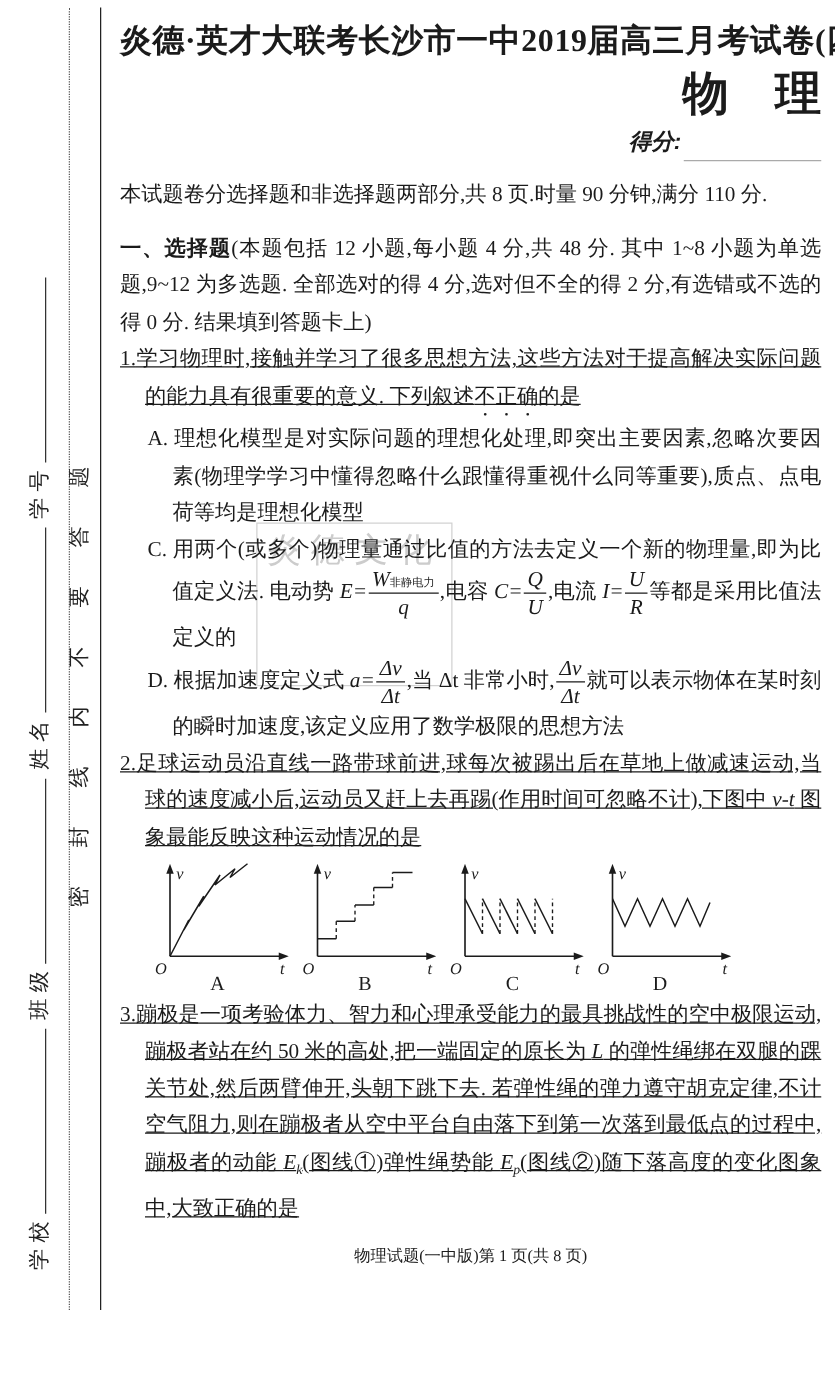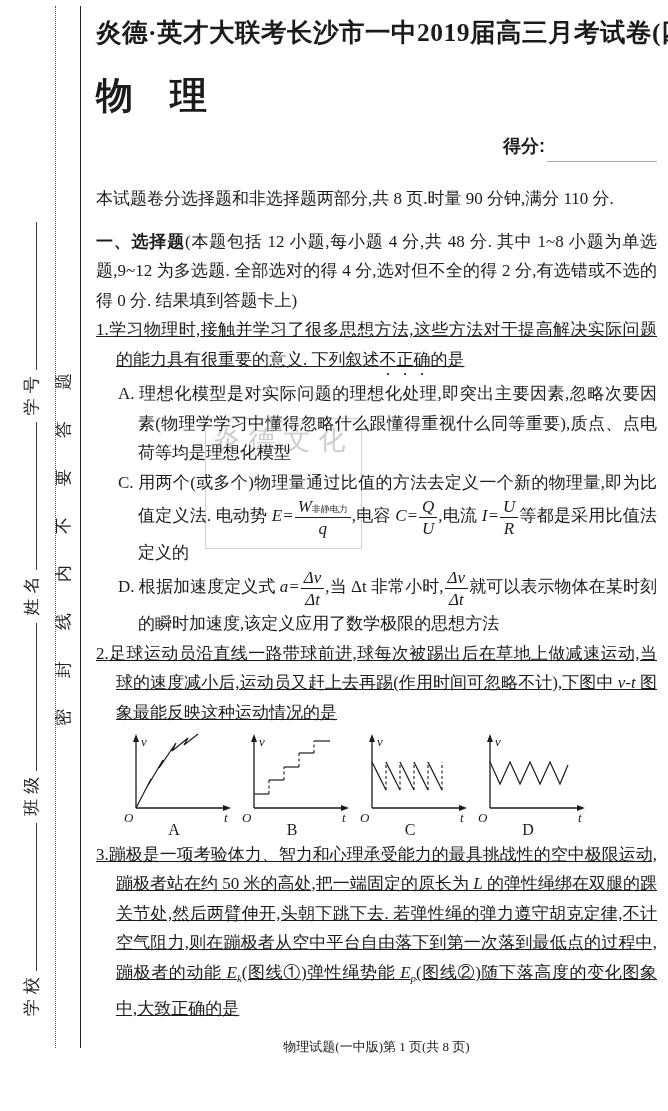--- a/index.html
+++ b/index.html
@@ -18,25 +18,25 @@
   .side-seal { position:absolute; left:52px; top:726px; transform-origin:0 0; transform:rotate(-90deg);
                white-space:nowrap; font-size:17px; letter-spacing:31px; color:#222; }
   
   .watermark { position:absolute; left:205px; top:418px; width:157px; height:131px;
                border:1px solid #d2d2d2; color:#cccccc; text-align:center;
                font-size:27px; line-height:43px; letter-spacing:8px; z-index:0; padding-top:0; }
   
   .doc { position:absolute; left:96px; top:0; width:561px; z-index:1;
          font-size:17px; line-height:29.6px; text-align:justify; }
   .title { margin-top:16px; text-align:center; font-size:25.5px; font-weight:bold; line-height:34px; letter-spacing:0.5px; white-space:nowrap; }
-  .subject { margin-top:24px; text-align:left; font-size:37px; font-weight:bold; line-height:44px; }
-  .score-row { margin-top:18px; display:flex; justify-content:flex-end; align-items:flex-end; height:26px; font-size:18px; }
+  .subject { margin-top:4px; text-align:right; font-size:37px; font-weight:bold; line-height:44px; }
+  .score-row { margin-top:5px; display:flex; justify-content:flex-end; align-items:flex-end; height:26px; font-size:18px;font-style:italic; }
   .score-label { font-weight:bold; font-family:"Liberation Sans", sans-serif; }
   .score-blank { display:inline-block; width:110px; border-bottom:1.5px solid #aaa; height:20px; margin-left:2px; }
-  .intro { margin-top:22px; }
+  .intro { margin-top:12px; }
   .sec { margin-top:13px; }
   .sec .sec-head { font-weight:bold; font-family:Liberation Sans, sans-serif; }
   .qblock { padding-left:20px; text-indent:-20px;text-decoration:underline; }
   .opt { padding-left:42px; text-indent:-20px; }
   .emph { -webkit-text-emphasis:filled dot #1b1b1b; text-emphasis:filled dot #1b1b1b;
           -webkit-text-emphasis-position:under right; text-emphasis-position:under right; }
   .ital { font-style:italic; }
   .frac { display:inline-block; vertical-align:middle; text-align:center; line-height:1.15; text-indent:0; margin:0 1px; }
   .frac .num { display:block; border-bottom:1px solid #1b1b1b; padding:0 3px 0; font-style:italic; }
   .frac .den { display:block; padding-top:1px; font-style:italic; }

